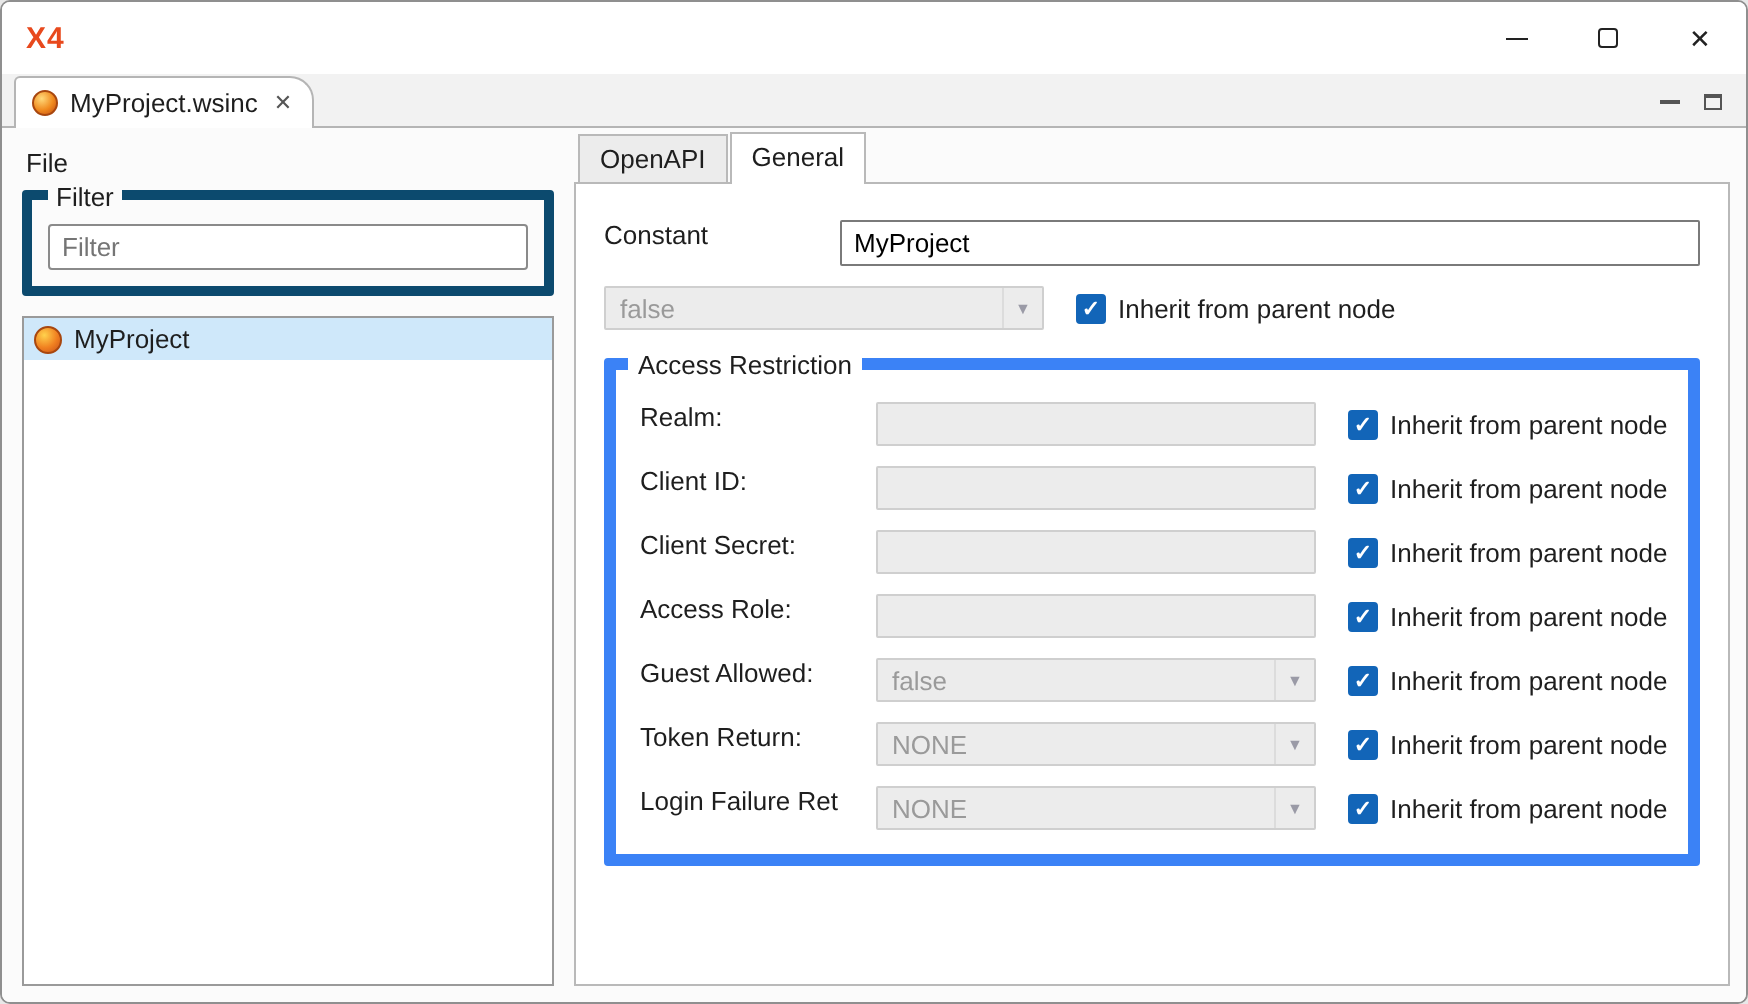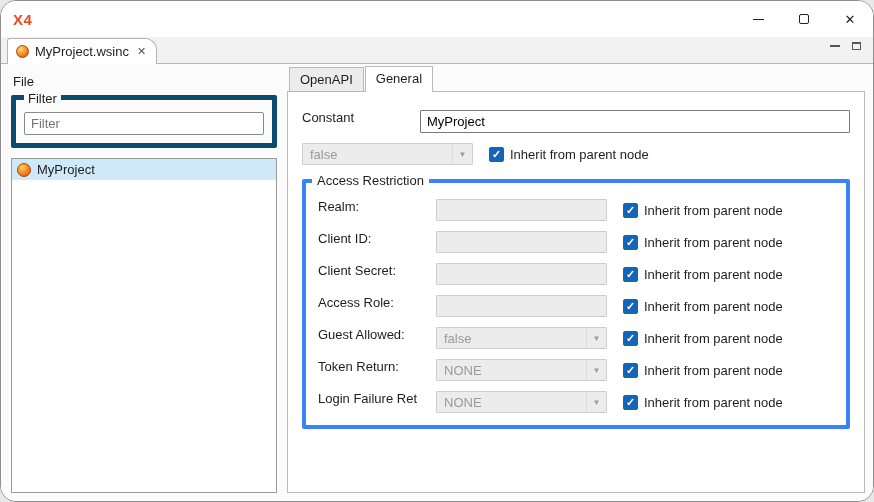--- a/index.html
+++ b/index.html
@@ -1,32 +1,32 @@
 <!DOCTYPE html>
 <html><head>
 <meta charset="utf-8">
 <style>
   * { box-sizing: border-box; }
   html,body { margin:0; padding:0; width:874px; height:502px; background:#e8e8e8;
               font-family:"Liberation Sans", sans-serif; font-size:13px; color:#1e1e1e; }
   .window { position:absolute; inset:0; background:#fff; border:1px solid #8f8f8f;
-            border-radius:16px; overflow:hidden; display:flex; flex-direction:column; }
+            border-radius:5px; overflow:hidden; display:flex; flex-direction:column; }
 
   
   .titlebar { height:36px; display:flex; align-items:center; padding-left:12px; background:#fff; flex:0 0 auto; }
   .logo { font-weight:bold; font-size:15px; color:#e8491d; letter-spacing:0.5px; }
   .win-controls { margin-left:auto; display:flex; height:100%; }
   .win-btn { width:46px; height:100%; display:flex; align-items:center; justify-content:center; color:#222; cursor:default; }
   .glyph-min { width:11px; height:1px; background:#222; }
   .glyph-max { width:10px; height:10px; border:1px solid #222; border-radius:2px; }
   .glyph-close { font-size:13px; }
 
   
   .tabstrip { height:27px; background:#f2f2f2; border-bottom:1px solid #b5b5b5;
-              display:flex; align-items:center; flex:0 0 auto; }
+              display:flex; align-items:flex-end; flex:0 0 auto; }
   .etab { display:inline-flex; align-items:center; gap:6px; padding:0 10px 0 8px;
           background:#fff; border:1px solid #b5b5b5; border-bottom:none;
           border-radius:3px 12px 0 0; margin-left:6px; height:26px; position:relative; top:1px; }
   .file-icon { width:13px; height:13px; border-radius:50%;
                background: radial-gradient(circle at 35% 30%, #ffd97a, #f08a1e 55%, #c24a12);
                border:1px solid #a8470f; }
   .etab-close { color:#555; font-size:11px; margin-left:2px; cursor:pointer; }
   .strip-icons { margin-left:auto; display:flex; align-items:center; gap:12px; padding:0 12px 8px 0; }
   .glyph-viewmin { width:10px; height:2px; background:#555; }
   .glyph-viewmax { width:9px; height:8px; border:1px solid #555; border-top-width:2px; }
@@ -58,30 +58,30 @@
   .ptabs { display:flex; align-items:flex-end; margin-left:2px; }
   .ptab { padding:4px 10px; border:1px solid #b9b9b9; border-bottom:none; background:#ececec;
           cursor:pointer; margin-right:1px; }
   .ptab.active { background:#fff; position:relative; z-index:2; margin-bottom:-1px; padding-bottom:6px; }
   .pcontent { flex:1; border:1px solid #b9b9b9; background:#fff; padding:18px 14px 10px; overflow:hidden; }
 
   .frow { display:flex; margin-bottom:10px; }
   .flabel { width:118px; flex:0 0 auto; }
   .wide-input { flex:1; height:23px; border:1px solid #7a7a7a; border-radius:1px; padding:2px 6px;
                 font-family:"Liberation Sans", sans-serif; font-size:13px; background:#fff; }
-  .ctl { width:171px; flex:0 0 auto; }
+  .ctl { width:220px; flex:0 0 auto; }
   .dis-input { height:22px; background:#ececec; border:1px solid #cfcfcf; border-radius:1px;
                padding:2px 6px; font-family:"Liberation Sans", sans-serif; font-size:13px; color:#8a8a8a; }
   .dis-select { height:22px; background:#ececec; border:1px solid #cfcfcf; border-radius:1px;
                 display:flex; align-items:center; padding-left:7px; color:#9a9a9a; position:relative; }
   .sel-arrow { position:absolute; right:0; top:0; bottom:0; width:20px; display:flex; align-items:center;
                justify-content:center; font-size:8px; color:#9a9aa6; border-left:1px solid #dcdcdc; }
   .inherit { display:inline-flex; align-items:center; gap:6px; margin-left:16px; cursor:pointer; white-space:nowrap; }
 
-  .ar-group { border:4px solid #3b82f6; border-radius:2px; position:relative;
+  .ar-group { border:6px solid #3b82f6; border-radius:2px; position:relative;
               margin-top:14px; padding:16px 20px 2px 12px; }
   .ar-title { position:absolute; top:-10px; left:6px; background:#fff; padding:0 5px; }
 </style>
 </head>
 <body>
 
 <div class="window">
 
   <div class="titlebar">
     <span class="logo">X4</span>

